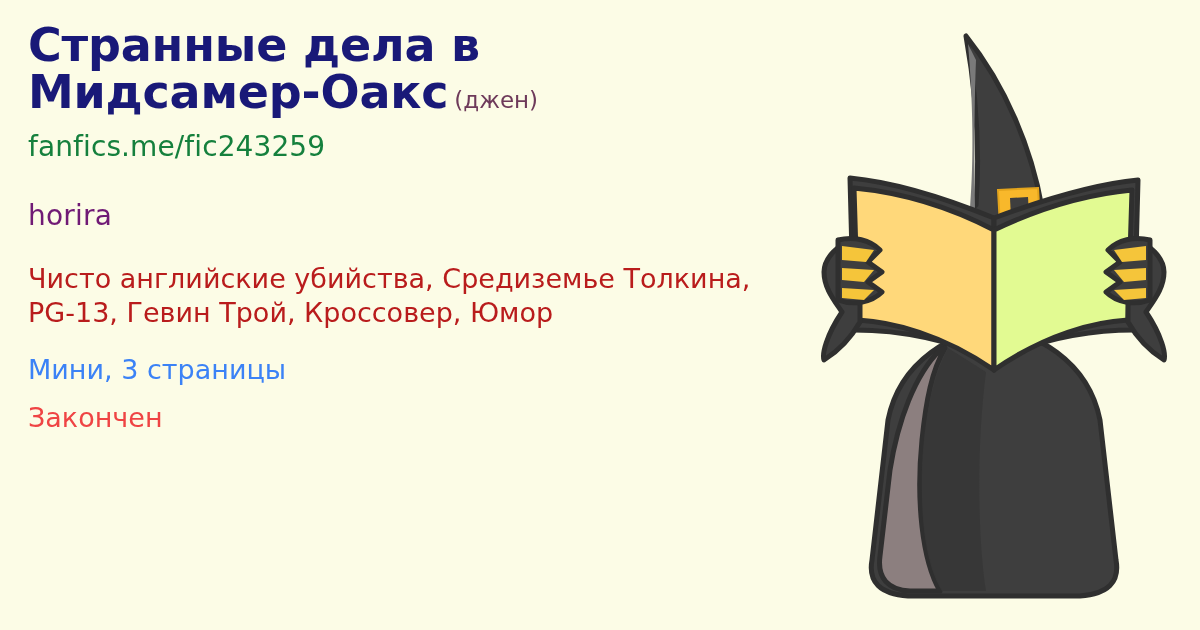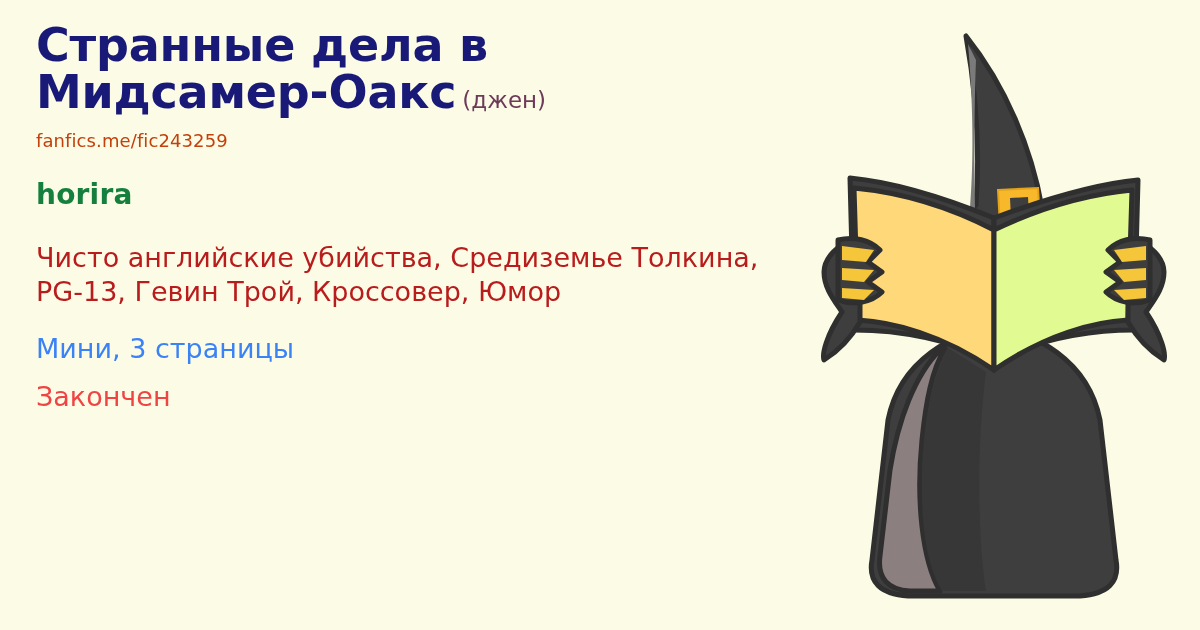--- a/index.html
+++ b/index.html
@@ -17,21 +17,20 @@
 
   .card {
     width: 1200px;
     height: 514px;
     position: relative;
     background: #FCFCE6;
     box-sizing: border-box;
     display: flex;
     flex-direction: row;
     align-items: flex-start;
-    padding-left: 8px;
   }
 
   .text-col {
     width: 790px;
     padding: 22px 0 0 28px;
     box-sizing: border-box;
     position: relative;
     z-index: 2;
   }
 
@@ -52,30 +51,30 @@
   .title-genre {
     font-size: 23px;
     font-weight: normal;
     color: #6E3A5A;
     white-space: nowrap;
     margin-left: 6px;
   }
 
   .url-line {
     margin-top: 13px;
-    font-size: 18px;
-    color: #c2410c;
+    font-size: 28px;
+    color: #15803d;
     letter-spacing: 0.1px;
   }
 
   .author-line {
-    margin-top: 27px;
+    margin-top: 36px;
     font-size: 28px;
-    font-weight: bold;
-    color: #15803d;
+    font-weight: normal;
+    color: #701a75;
     letter-spacing: 0.2px;
   }
 
   .tags-line {
     margin-top: 30px;
     font-size: 27px;
     color: #b91c1c;
     line-height: 1.28;
     max-width: 755px;
   }

